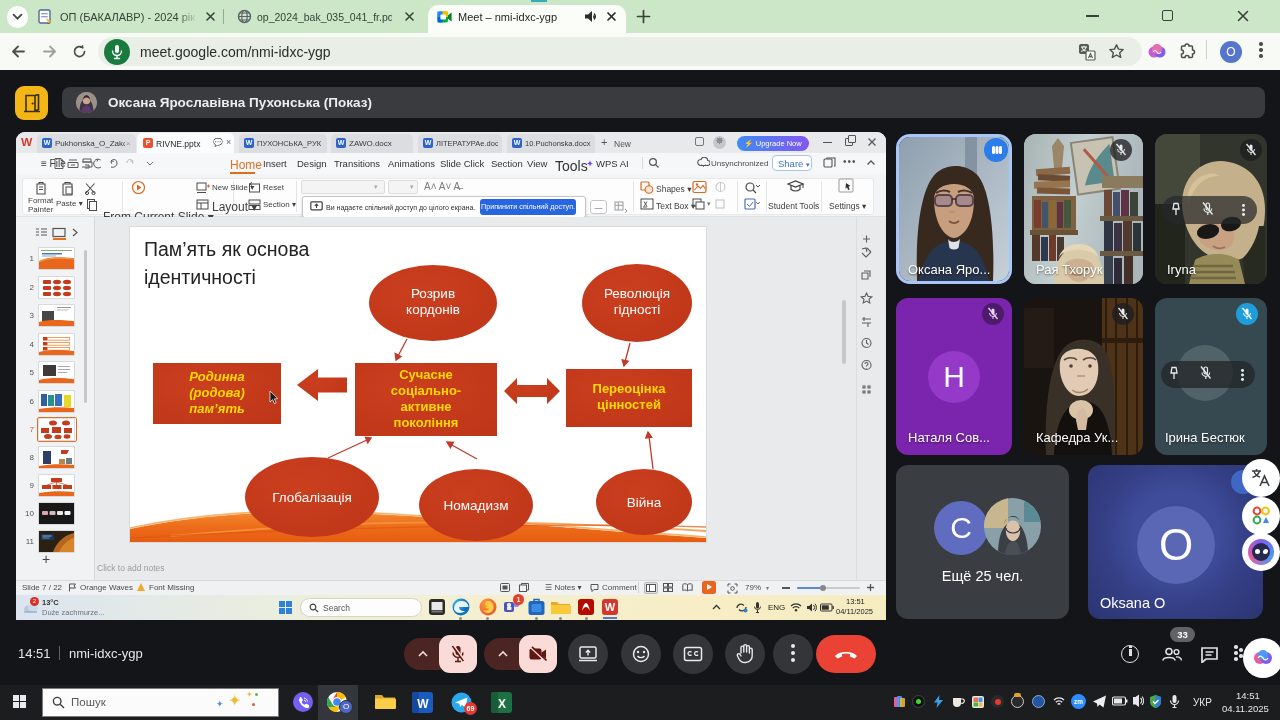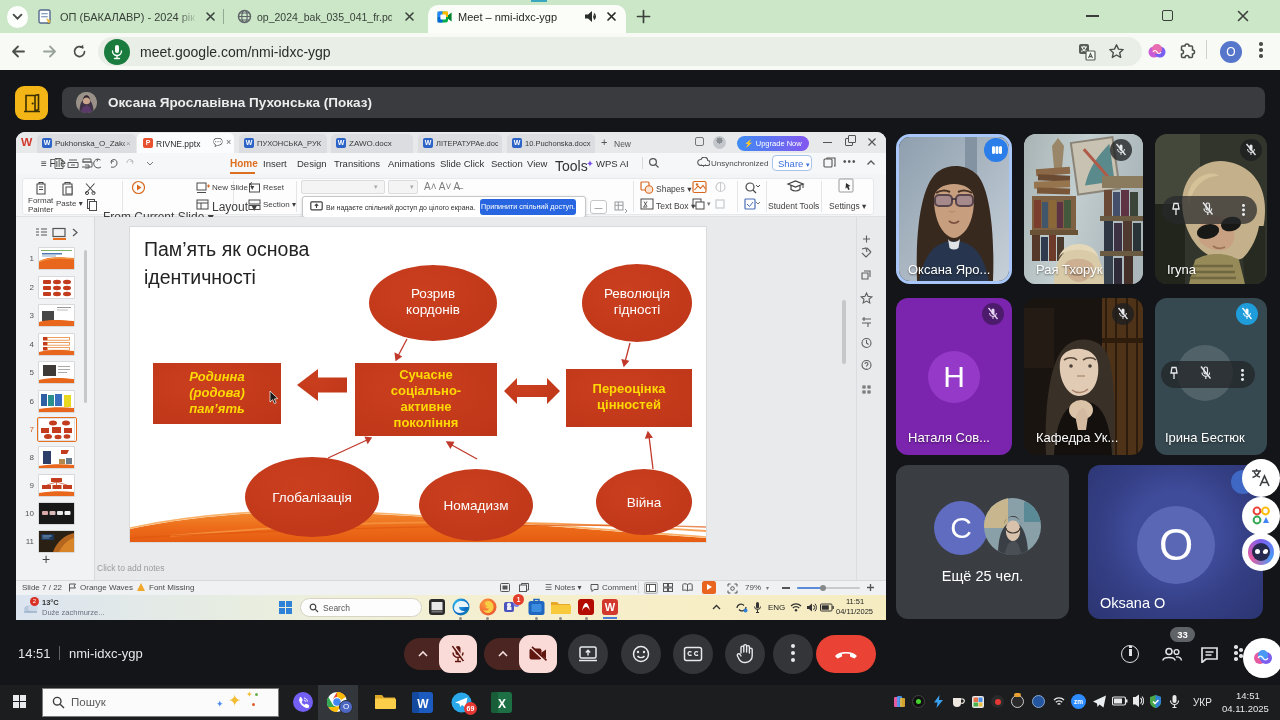--- a/index.html
+++ b/index.html
@@ -173,21 +173,21 @@
  <path d="M16 3 h8 M15 5.5 h10 v5 h-10 Z M18 8 h4"></path>
  <path d="M30 2 h8 v3 h-8 Z M29 5 h10 v5 h-10 M32 8 h4 v3 h-4"></path>
  <path d="M45 2 a4.5 4.5 0 1 0 3 8 M45 2 l2.5 1 M45 2 l-1 2.5"></path>
  <path d="M58 4 c3 -3 6 -1 6 2 c0 3 -3 5 -6 4 M58 4 l2.8 0.3 M58 4 l0.5 2.7"></path>
  </g>
  <g stroke="#b9babc" stroke-width="1" fill="none">
         <path d="M72 4 c-3 -3 -6 -1 -6 2 M72 4 l-2.8 0.3 M72 4 l-0.5 2.7" transform="translate(8,0)"></path>
       </g>
  <path d="M94 5 l3 3 3 -3" stroke="#777" fill="none"></path>
 </svg>
-<div class="ab txt" style="left:230px;top:158px;font-size:10px;font-weight:700;color:#dd6f20">Home</div>
+<div class="ab txt" style="left:230px;top:158px;font-size:12px;font-weight:400;color:#dd6f20">Home</div>
 <div class="ab" style="left:230px;top:171.5px;width:25px;height:2px;background:#dd6f20"></div>
 <div class="ab txt" style="left:263px;top:158px;font-size:9.5px;color:#333">Insert</div>
 <div class="ab txt" style="left:297px;top:158px;font-size:9.5px;color:#333">Design</div>
 <div class="ab txt" style="left:334px;top:158px;font-size:9.5px;color:#333">Transitions</div>
 <div class="ab txt" style="left:388px;top:158px;font-size:9.5px;color:#333">Animations</div>
 <div class="ab txt" style="left:440px;top:158px;font-size:9.5px;color:#333">Slide Click</div>
 <div class="ab txt" style="left:491px;top:158px;font-size:9.5px;color:#333">Section</div>
 <div class="ab txt" style="left:527px;top:158px;font-size:9.5px;color:#333">View</div>
 <div class="ab txt" style="left:555px;top:158px;font-size:14px;color:#333">Tools</div>
 <div class="ab txt" style="left:586px;top:158px;font-size:9.5px;color:#7a4fe8">✦</div>
@@ -699,21 +699,21 @@
     </svg>
 <svg class="ab" style="left:806px;top:602px" width="12" height="11" viewBox="0 0 12 11">
       <path d="M1 4 h2 L6 1.5 V9.5 L3 7 H1 Z" fill="#333"></path>
       <path d="M7.5 3 a3.5 3.5 0 0 1 0 5 M9 1.8 a5.5 5.5 0 0 1 0 7.4" stroke="#333" fill="none"></path>
     </svg>
 <svg class="ab" style="left:820px;top:603px" width="14" height="9" viewBox="0 0 14 9">
       <rect x="0.5" y="1" width="11.5" height="7" rx="1" fill="none" stroke="#333"></rect>
       <rect x="1.8" y="2.3" width="7" height="4.4" fill="#333"></rect>
       <rect x="12.5" y="3" width="1.3" height="3" fill="#333"></rect>
     </svg>
-<div class="ab txt" style="left:846px;top:597px;font-size:7.5px;color:#222">11:51</div>
+<div class="ab txt" style="left:846px;top:597px;font-size:7.5px;color:#222">13:51</div>
 <div class="ab txt" style="left:836px;top:607px;font-size:7.5px;color:#222">04/11/2025</div>
 
 <div class="ab txt" style="left:18px;top:646px;font-size:13px;color:#e5e6e8">14:51</div>
 <div class="ab" style="left:59px;top:646px;width:1px;height:14px;background:#5f6368"></div>
 <div class="ab txt" style="left:69px;top:646px;font-size:13px;color:#e5e6e8">nmi-idxc-ygp</div>
 <div class="ab" style="left:404px;top:638px;width:37px;height:32px;background:#4a2522;border-radius:16px 0 0 16px"></div>
 <svg class="ab" style="left:417px;top:650px" width="12" height="8" viewBox="0 0 12 8">
       <path d="M2 6 L6 2 L10 6" fill="none" stroke="#f1dedd" stroke-width="1.6"></path>
     </svg>
 <div class="ab" style="left:439px;top:635px;width:38px;height:38px;background:#fadbd8;border-radius:11px"></div>

